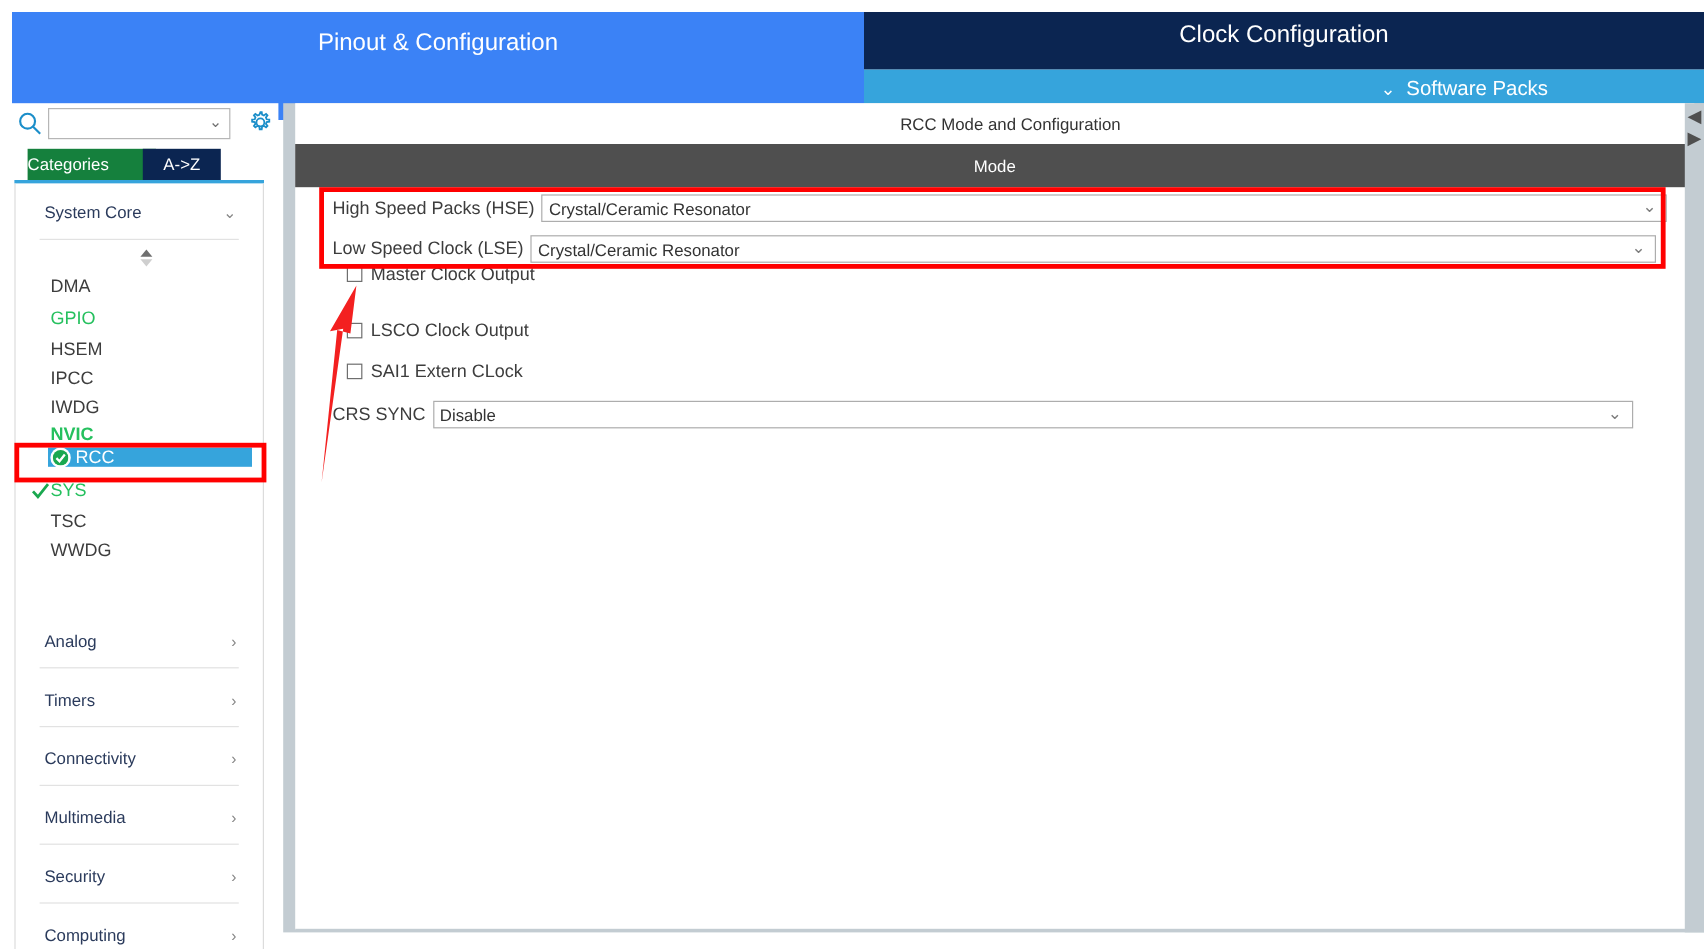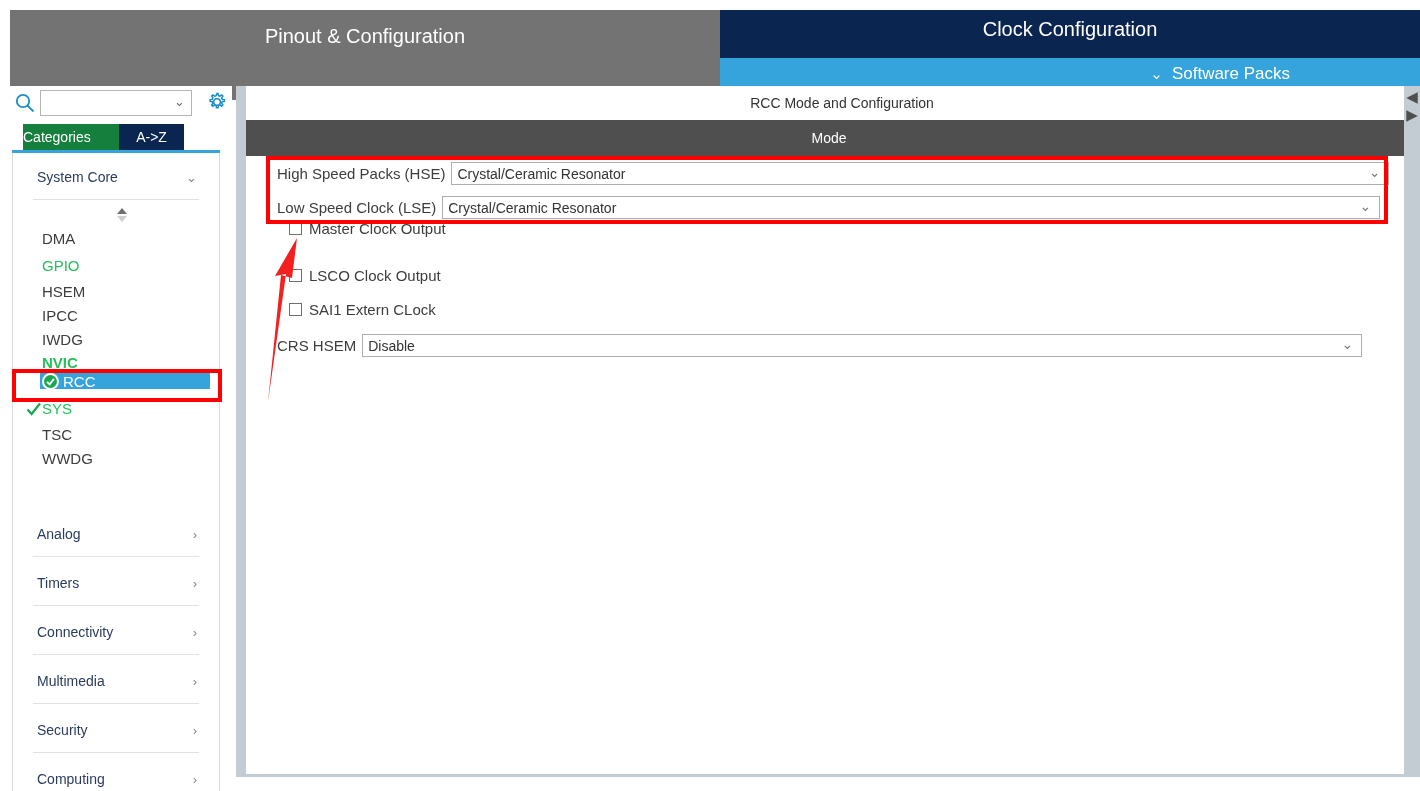--- a/index.html
+++ b/index.html
@@ -13,21 +13,21 @@
     position: relative;
     font-family: "Liberation Sans", sans-serif;
     overflow: hidden;
     -webkit-font-smoothing: antialiased;
   }
   .abs { position: absolute; }
 
   
   #tab-pinout {
     left: 10px; top: 10px; width: 710px; height: 90px;
-    background: #737373;
+    background: #3b82f6;
     color: #ffffff;
     font-size: 20px;
     text-align: center;
     line-height: 36px;
     padding-top: 8px;
     box-sizing: border-box;
   }
   #tab-clock {
     left: 720px; top: 10px; width: 700px; height: 48px;
     background: #0b2551;
@@ -432,21 +432,21 @@
 <div class="cb-row" style="left:289px; top:267px;">
   <span class="cbox"></span>
   <span class="cb-label">LSCO Clock Output</span>
 </div>
 <div class="cb-row" style="left:289px; top:301px;">
   <span class="cbox"></span>
   <span class="cb-label">SAI1 Extern CLock</span>
 </div>
 
 <div class="field-row" style="left:277px; top:334px;">
-  <span class="field-label">CRS HSEM</span>
+  <span class="field-label">CRS SYNC</span>
   <div class="combo" style="width:1000px; margin-left:6px;">
     <span class="combo-value">Disable</span>
     <span class="combo-chev">⌄</span>
   </div>
 </div>
 
 <div class="abs" id="right-rail"></div>
 <div class="abs" id="rail-arrow-left">
   <span>◀</span>
 </div>

